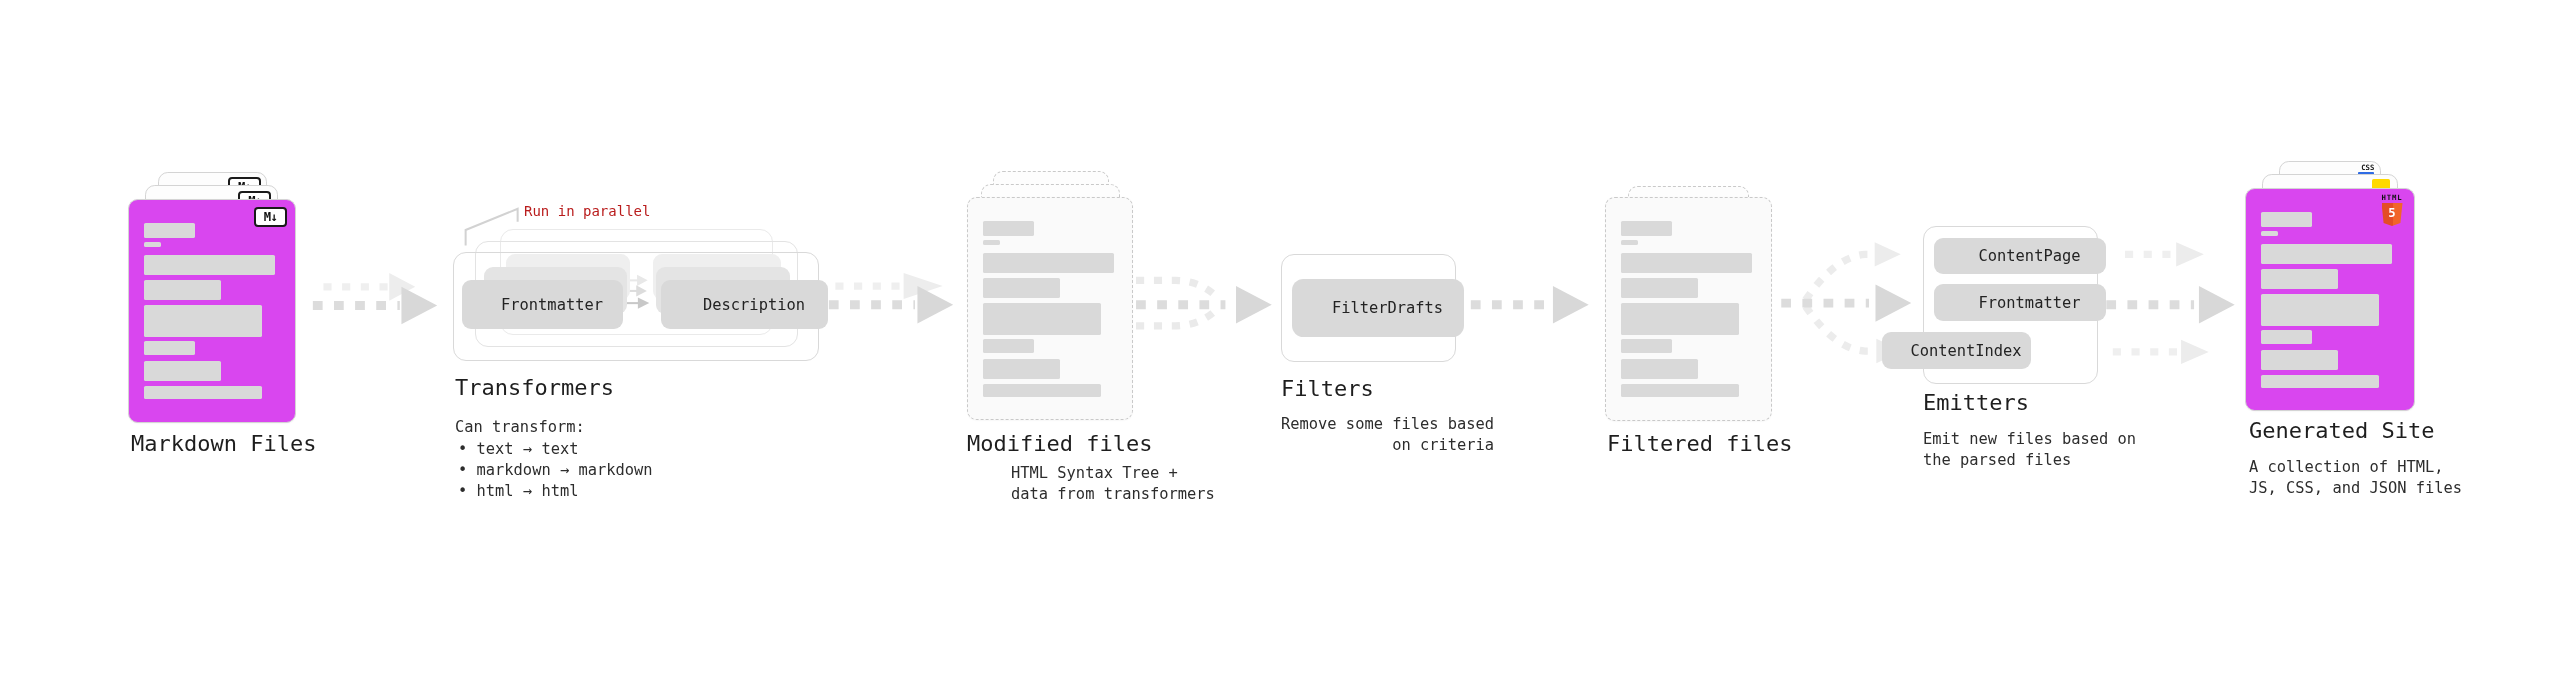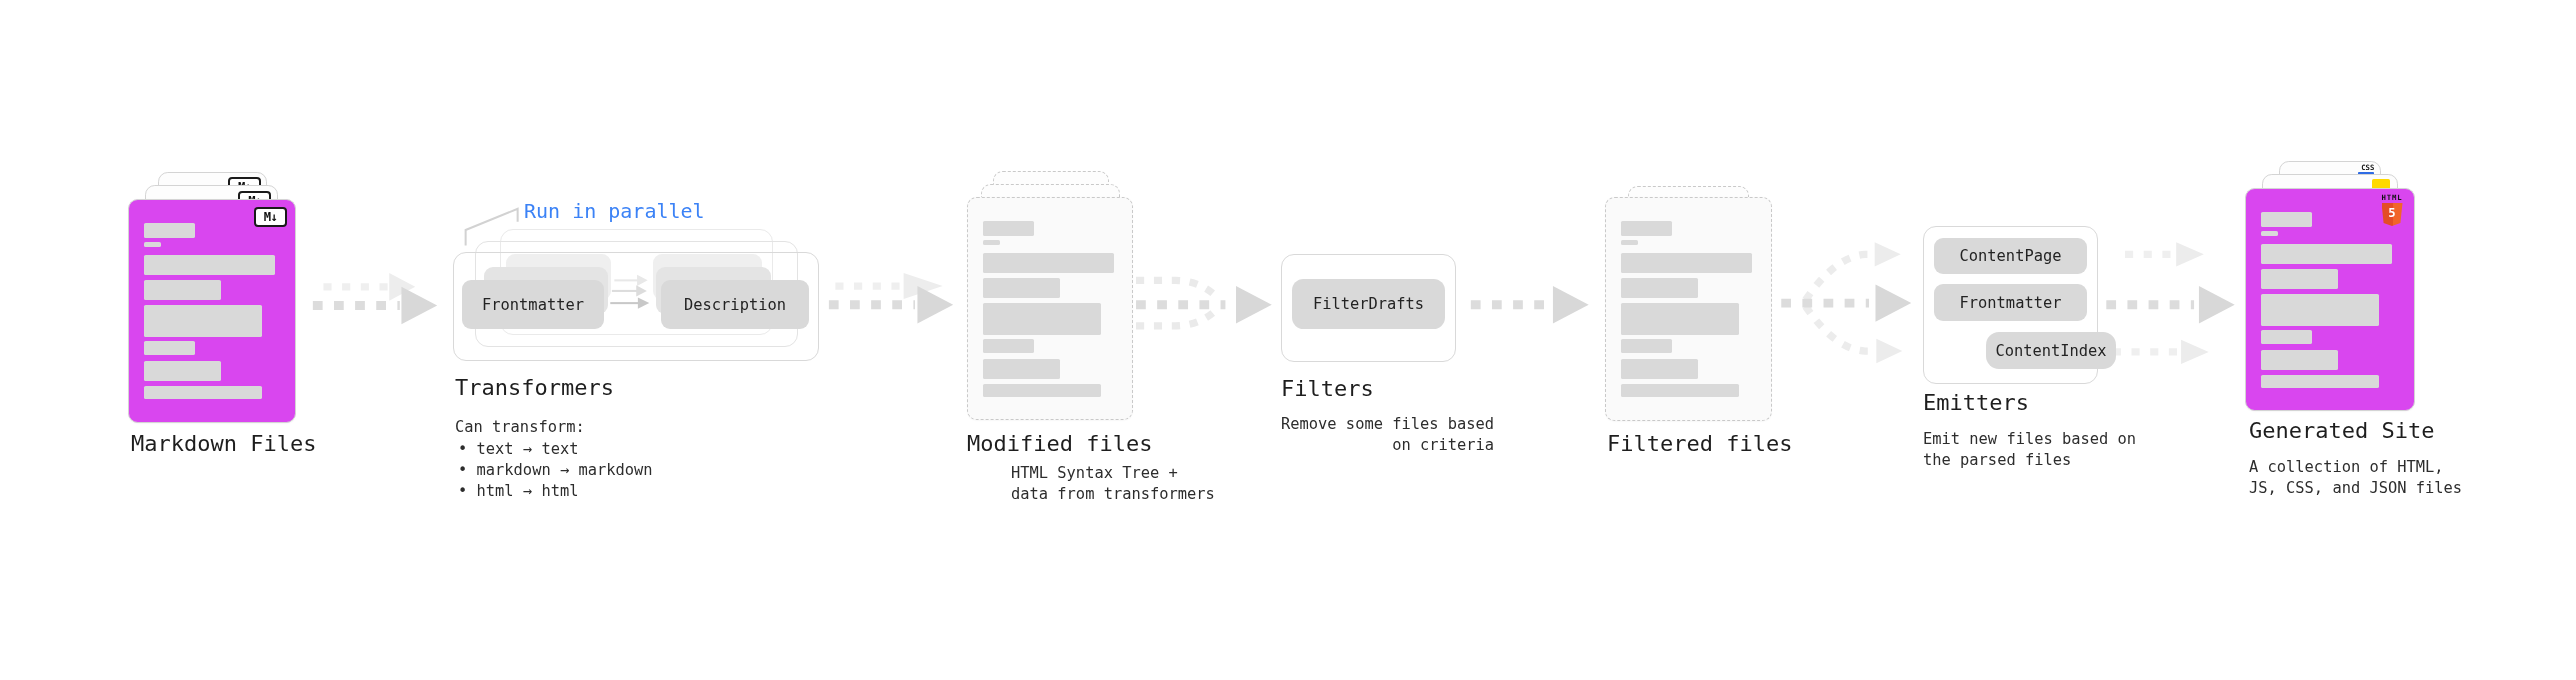--- a/index.html
+++ b/index.html
@@ -21,28 +21,28 @@
   .b4{top:80px;width:77px;height:19.5px;}
   .b5{top:105px;width:118px;height:32px;}
   .b6{top:141px;width:51px;height:14px;}
   .b7{top:161px;width:77px;height:19.5px;}
   .b8{top:186px;width:118px;height:13px;}
 
   
   .h{position:absolute;font-size:22px;font-weight:500;color:#1e1e1e;line-height:25px;white-space:nowrap;}
   .t{position:absolute;font-size:15.4px;color:#2d2d2d;line-height:21px;white-space:pre-line;}
   .t.nowrap{white-space:nowrap;}
-  .annot{position:absolute;font-size:20px;color:#3b82f6;line-height:19.5px;white-space:nowrap;}
+  .annot{position:absolute;font-size:14px;color:#b91c1c;line-height:19.5px;white-space:nowrap;}
 
   
   .box{position:absolute;border:1.6px solid #d9d9d9;border-radius:13px;background:transparent;}
   .box.l1{border-color:#e3e3e3;}
   .box.l2{border-color:#eaeaea;}
   .chip{position:absolute;background:#d9d9d9;border-radius:9px;display:flex;align-items:center;
-        justify-content:center;font-size:15.4px;color:#232323;white-space:nowrap;}
+        justify-content:center;font-size:15.4px;color:#232323;white-space:nowrap;padding-left:19px;}
   .chip.shadow1{background:#e4e4e4;}
   .chip.shadow2{background:#efefef;}
   .panel{position:absolute;border:1.6px solid #d9d9d9;border-radius:13px;background:#ffffff;}
 
   
   .md-badge{position:absolute;top:6.5px;right:8.1px;width:29px;height:16.3px;border:2.4px solid #1a1a1a;
             border-radius:4.1px;background:#ffffff;display:flex;align-items:center;justify-content:center;
             font-weight:bold;font-size:12.2px;color:#111;letter-spacing:-0.8px;}
   .css-badge{position:absolute;top:2.4px;right:5.7px;width:16.3px;text-align:right;}
   .css-word{display:block;font-style:normal;font-size:7.3px;font-weight:bold;color:#111;line-height:7.3px;letter-spacing:0px;}
@@ -176,21 +176,21 @@
       <i class="bar b7"></i>
       <i class="bar b8"></i>
     </div>
     <div class="h" style="left:967px;top:431px;">Modified files</div>
     <div class="t" style="left:967px;top:463px;margin-left:44px;">HTML Syntax Tree +
 data from transformers</div>
   </div>
 
   <div>
     <div class="panel" style="left:1281px;top:254px;width:173px;height:106px;"></div>
-    <div class="chip" style="left:1292px;top:279px;width:153px;height:50px;border-radius:11.4px;">FilterDrafts</div>
+    <div class="chip" style="left:1292px;top:279px;width:153px;height:58px;border-radius:11.4px;">FilterDrafts</div>
     <div class="h" style="left:1281px;top:376px;">Filters</div>
     <div class="t" style="left:1281px;top:414px;text-align:right;">Remove some files based
 on criteria</div>
   </div>
 
   <div>
     <div class="card dashed" style="left:1628px;top:186px;width:119px;height:222px;"></div>
     <div class="card dashed front" style="left:1605px;top:197px;width:165px;height:222px;">
       <i class="bar b1"></i>
       <i class="bar b2"></i>
@@ -201,21 +201,21 @@
       <i class="bar b7"></i>
       <i class="bar b8"></i>
     </div>
     <div class="h" style="left:1607px;top:431px;">Filtered files</div>
   </div>
 
   <div>
     <div class="panel" style="left:1923px;top:226px;width:173px;height:156px;"></div>
     <div class="chip" style="left:1934px;top:238px;width:153px;height:36px;">ContentPage</div>
     <div class="chip" style="left:1934px;top:284px;width:153px;height:37px;">Frontmatter</div>
-    <div class="chip" style="left:1986px;top:332px;width:130px;height:37px;border-radius:13px;">ContentIndex</div>
+    <div class="chip" style="left:1882px;top:332px;width:130px;height:37px;">ContentIndex</div>
     <div class="h" style="left:1923px;top:390px;">Emitters</div>
     <div class="t" style="left:1923px;top:429px;">Emit new files based on
 the parsed files</div>
   </div>
 
   <div>
     <div class="card" style="left:2279px;top:161px;width:100px;height:221px;">
       <span class="css-badge">
         <i class="css-word">CSS</i>
         <i class="css-line"></i>

